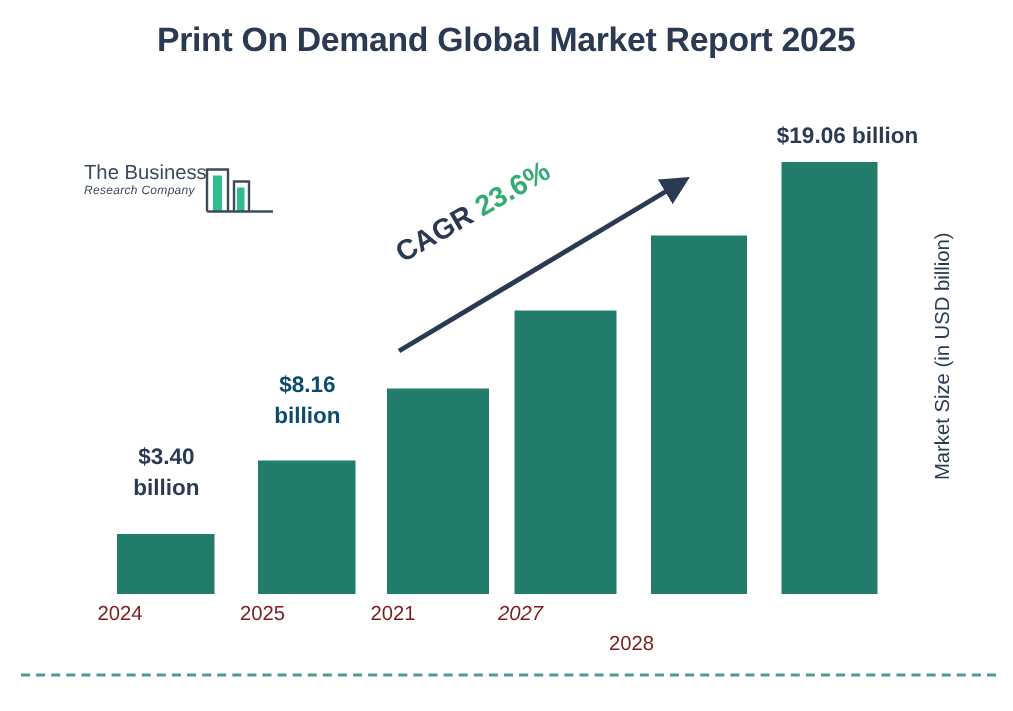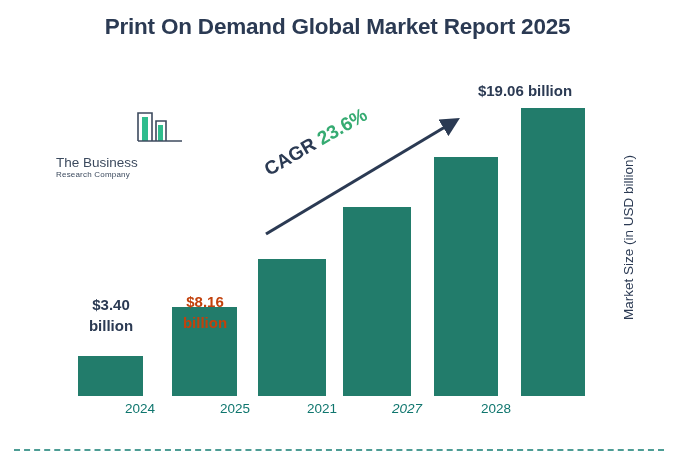--- a/index.html
+++ b/index.html
@@ -52,28 +52,28 @@
     left: 0;
     top: 4px;
     width: 100px;
   }
   #logo-line1 {
     font-size: 13.5px;
     color: #3c4a5e;
     letter-spacing: 0px;
     line-height: 15px;
     white-space: nowrap;
-    margin-top: 48px;
   }
   #logo-line2 {
     font-size: 8px;
     color: #3c4a5e;
     letter-spacing: 0.2px;
     line-height: 10px;
     white-space: nowrap;
+    font-style: italic;
   }
   #logo-mark { position: absolute; left: 80px; top: 0; }
 
   
   #plot {
     position: absolute;
     left: 0;
     top: 0;
     width: 675px;
     height: 474px;
@@ -86,27 +86,27 @@
 
   .bar-label {
     position: absolute;
     font-size: 15px;
     font-weight: bold;
     color: #2b3a53;
     text-align: center;
     line-height: 21px;
     white-space: pre-line;
   }
-  .bar-label.accent { color: #c2410c; margin-top: 45px; }
+  .bar-label.accent { color: #0c4a6e; }
 
   .tick-label {
     position: absolute;
     font-size: 13.5px;
-    color: #0f766e;
-    text-align: right;
+    color: #7f1d1d;
+    text-align: left;
     width: 90px;
     top: 401px;
   }
 
   
   #cagr-wrap {
     position: absolute;
     left: 266px;
     top: 160px;
     transform: rotate(-30deg);
@@ -169,41 +169,41 @@
     <div class="bar" style="left:172px; top:307px; width:65px; height:89px;"></div>
     <div class="bar" style="left:258px; top:259px; width:68px; height:137px;"></div>
     <div class="bar" style="left:343px; top:207px; width:68px; height:189px;"></div>
     <div class="bar" style="left:434px; top:157px; width:64px; height:239px;"></div>
     <div class="bar" style="left:521px; top:108px; width:64px; height:288px;"></div>
 
     <div class="bar-label" style="left:66px; top:294px; width:90px;">$3.40
 billion</div>
     <div class="bar-label accent" style="left:160px; top:246px; width:90px;">$8.16
 billion</div>
-    <div class="bar-label" style="left:450px; top:80px; width:150px;">$19.06 billion</div>
+    <div class="bar-label" style="left:490px; top:80px; width:150px;">$19.06 billion</div>
 
     <svg style="position:absolute; left:0; top:0;" width="675" height="474">
       <defs>
         <marker id="arrowhead" markerWidth="6" markerHeight="6" refX="4.2" refY="3" orient="auto" markerUnits="strokeWidth">
           <path d="M0,0 L6,3 L0,6 z" fill="#2b3a53"></path>
         </marker>
       </defs>
       <line x1="266" y1="234" x2="455" y2="121" stroke="#2b3a53" stroke-width="3.2" marker-end="url(#arrowhead)"></line>
     </svg>
 
     <div id="cagr-wrap">
       <span id="cagr-word">CAGR</span>
       <span id="cagr-value">23.6%</span>
     </div>
 
     <div class="tick-label" style="left:65px;">2024</div>
     <div class="tick-label" style="left:160px;">2025</div>
     <div class="tick-label" style="left:247px;">2021</div>
     <div class="tick-label" style="left:332px;font-style:italic;">2027</div>
-    <div class="tick-label" style="left:421px;">2028</div>
+    <div class="tick-label" style="left:406px;margin-top:20px;">2028</div>
 
     <div id="ylabel">Market Size (in USD billion)</div>
 
   </div>
 
   <div id="footer-rule"></div>
 
 </div>
 
 </body></html>

